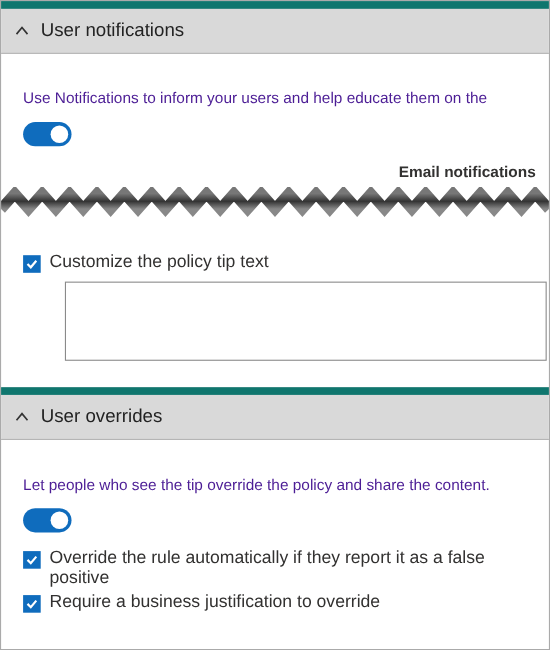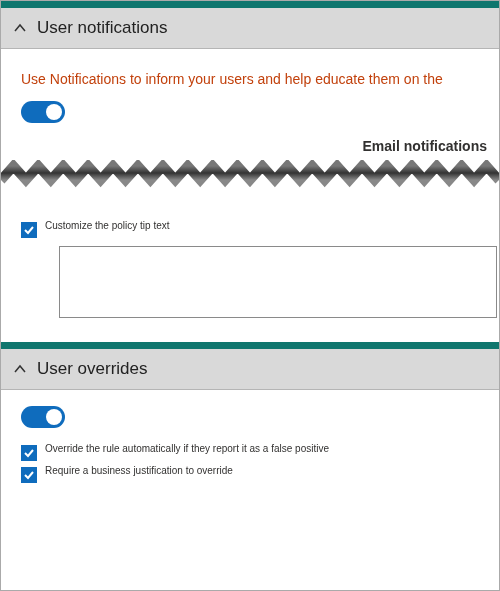--- a/index.html
+++ b/index.html
@@ -31,22 +31,22 @@
   .chevron {
     width: 14px; height: 14px;
     display: inline-block;
   }
   .chevron svg { width: 14px; height: 14px; display:block; }
   .panel {
     padding: 16px 12px 18px 20px;
   }
   .desc {
     font-size: 14px;
-    color: #c2410c;
-    margin: 6px 0 14px 0;
+    color: #4c1d95;
+    margin: 16px 0 14px 0;
     white-space: nowrap;
   }
   .toggle {
     width: 44px; height: 22px;
     border-radius: 11px;
     background: #0f6cbd;
     position: relative;
     cursor: pointer;
     display: inline-block;
   }
@@ -75,21 +75,21 @@
     background: #0f6cbd;
     display: flex;
     align-items: center;
     justify-content: center;
     flex-shrink: 0;
     margin-top: 2px;
   }
   .checkbox svg { width: 12px; height: 12px; display:block; }
   .check-row .lbl {
     color: #323130;
-    font-size: 10px;
+    font-size: 16px;
   }
   .textarea {
     margin-left: 38px;
     margin-top: 8px;
     width: 438px;
     height: 72px;
     border: 1px solid #8a8a8a;
     background: #fff;
   }
   .zigzag {
@@ -154,20 +154,21 @@
 <div class="section-hdr">
   <span class="chevron">
     <svg viewBox="0 0 14 14">
         <polyline points="2,10 7,4 12,10" fill="none" stroke="#333" stroke-width="1.5"></polyline>
       </svg>
   </span>
   <span class="title">User overrides</span>
 </div>
 
 <div class="panel">
+  <div class="desc">Let people who see the tip override the policy and share the content.</div>
 
   <div class="toggle">
     <div class="knob"></div>
   </div>
 
   <div style="height:8px;"></div>
 
   <div class="check-row">
     <span class="checkbox">
       <svg viewBox="0 0 12 12">

